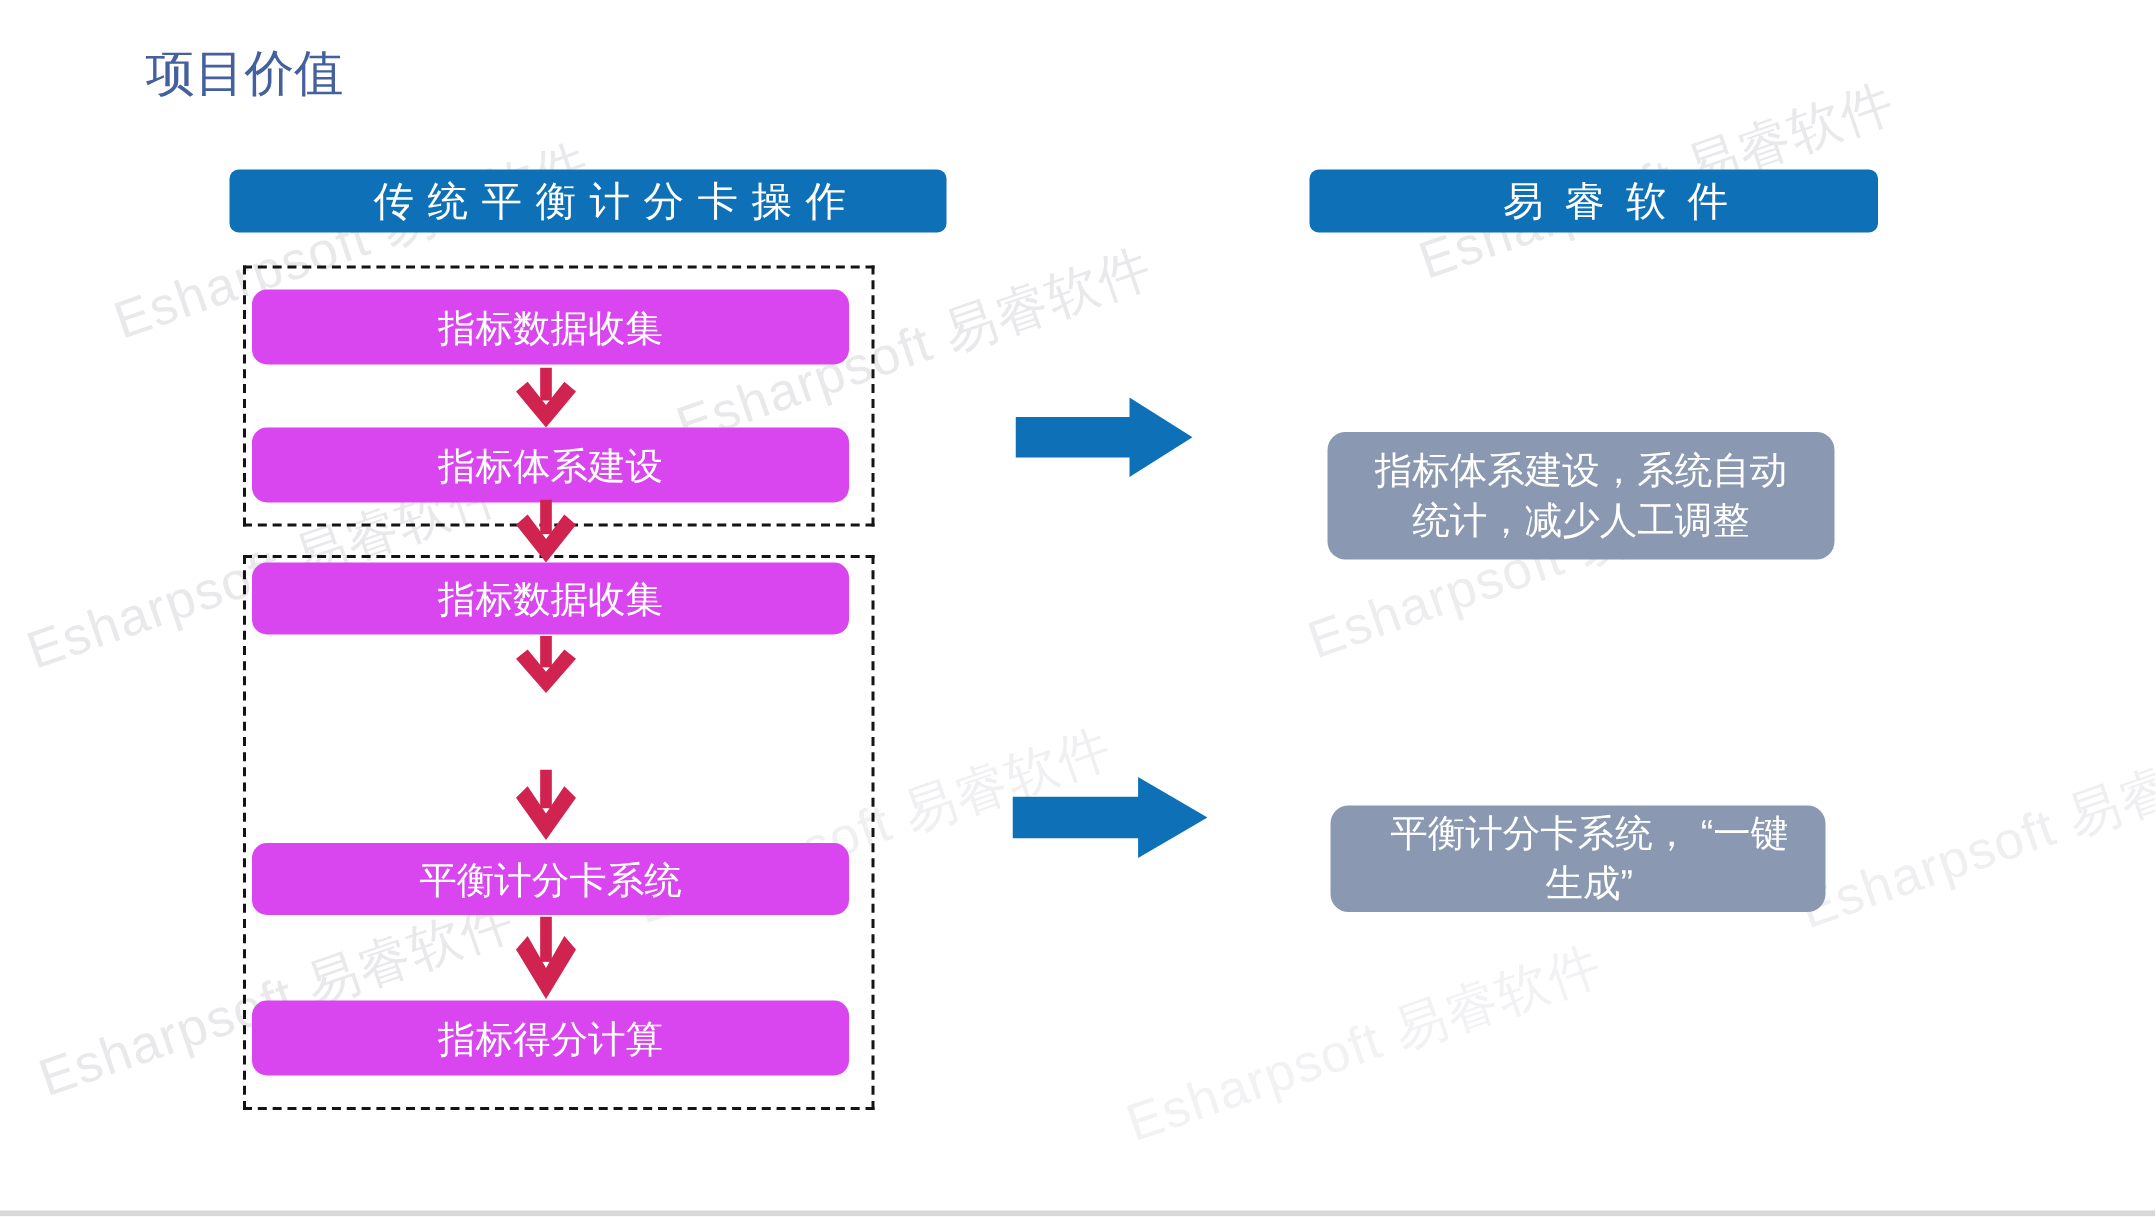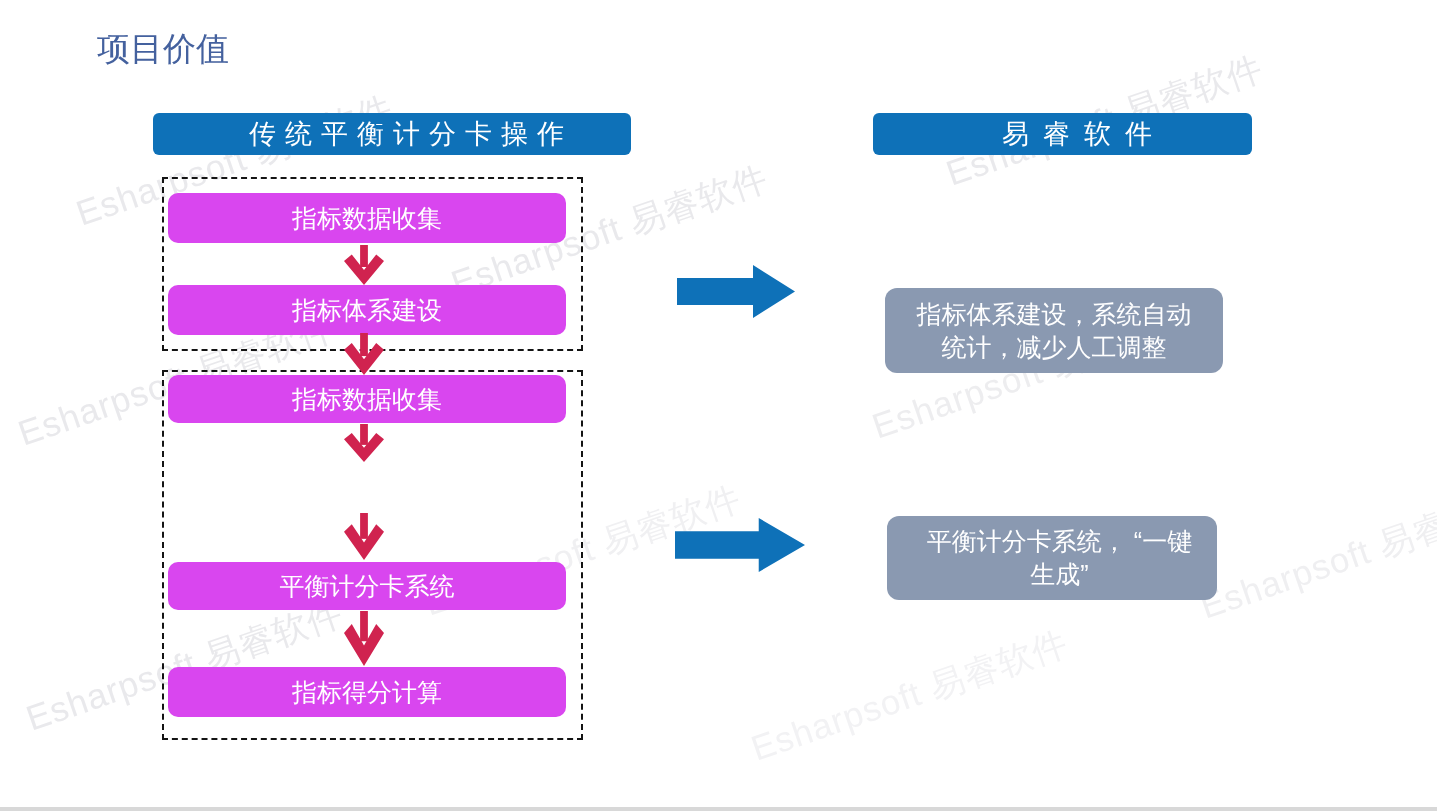--- a/index.html
+++ b/index.html
@@ -92,21 +92,21 @@
     position:absolute;
     background:#8a99b1;border-radius:12px;
     color:#ffffff;font-size:25px;line-height:33px;
     display:flex;align-items:center;justify-content:center;
     text-align:center;
     box-sizing:border-box;
     padding:8px 22px;
     z-index:4;
   }
   .result.r1{left:885px;top:248px;width:338px;height:85px;margin-top:40px;}
-  .result.r2{left:887px;top:516px;width:330px;height:84px;padding-left:37px;}
+  .result.r2{left:887px;top:537px;width:330px;height:71px;padding-left:37px;}
   
   .bottom-strip{
     position:absolute;left:0;top:807px;width:1437px;height:4px;
     background:#d8d8d8;z-index:6;
   }
 </style>
 </head>
 <body>
 
 <div class="slide">

